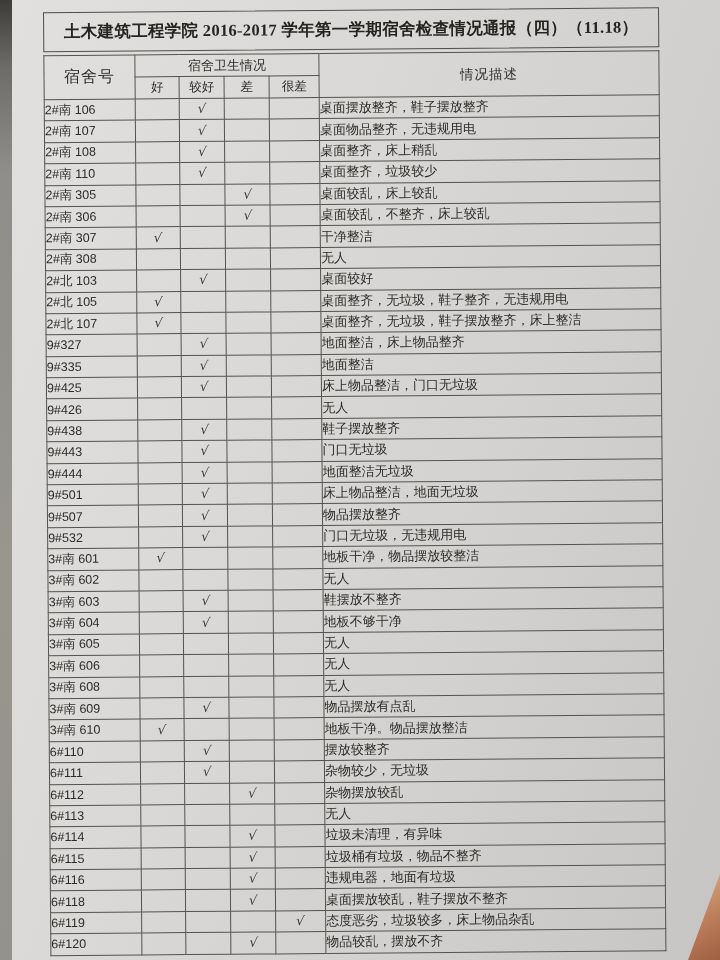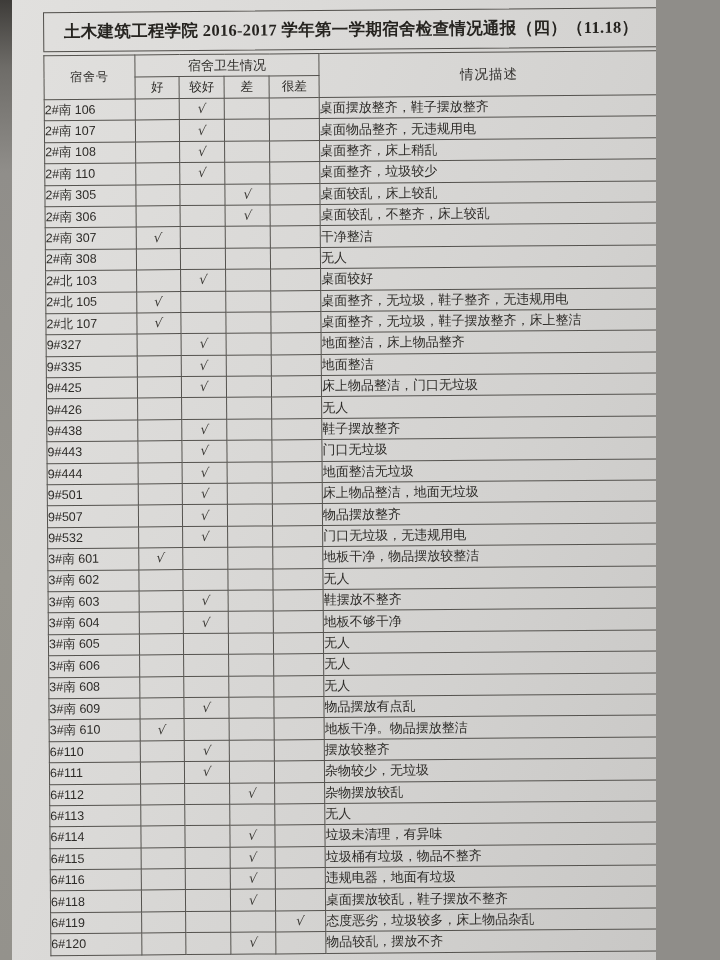--- a/index.html
+++ b/index.html
@@ -4,21 +4,21 @@
 <style>
   html, body {
     margin: 0; padding: 0;
     width: 720px; height: 960px;
     overflow: hidden;
     font-family: "Liberation Serif", "DejaVu Serif", serif;
     background: #8f8d89;
   }
   .photo {
     position: relative;
-    width: 656px; height: 960px;
+    width: 720px; height: 960px;
     overflow: hidden;
   }
   
   .bg-surface {
     position: absolute; left: 0; top: 0; width: 60px; height: 960px;
     background: linear-gradient(180deg, #3e3c39 0%, #6e6c68 7%, #908e8a 18%, #98968f 60%, #94928c 100%);
   }
   
   .desk-corner {
     position: absolute; right: 0; bottom: 0; width: 60px; height: 130px;
@@ -52,21 +52,21 @@
     width: 616px;
     table-layout: fixed;
   }
   table.report td, table.report th {
     border: 1px solid #55534f;
     padding: 0;
     font-weight: normal;
     color: #2e2c29;
     overflow: hidden; white-space: nowrap;
   }
-  th.h-dorm  { font-size: 12px; font-weight: bold; letter-spacing: 1px; }
+  th.h-dorm  { font-size: 16px; font-weight: bold; letter-spacing: 1px; }
   th.h-group { font-size: 13px; height: 21px; }
   th.h-desc  { font-size: 13.5px; letter-spacing: 1px; }
   td.h-level { font-size: 12.5px; height: 21px; text-align: center; }
   tbody td { height: 20.4px; font-size: 12.5px; }
   td.c-dorm {
     padding-left: 11px;
     font-family: "Liberation Sans", "DejaVu Sans", sans-serif;
     font-size: 12.5px;
   }
   td.c-check { text-align: center; }

